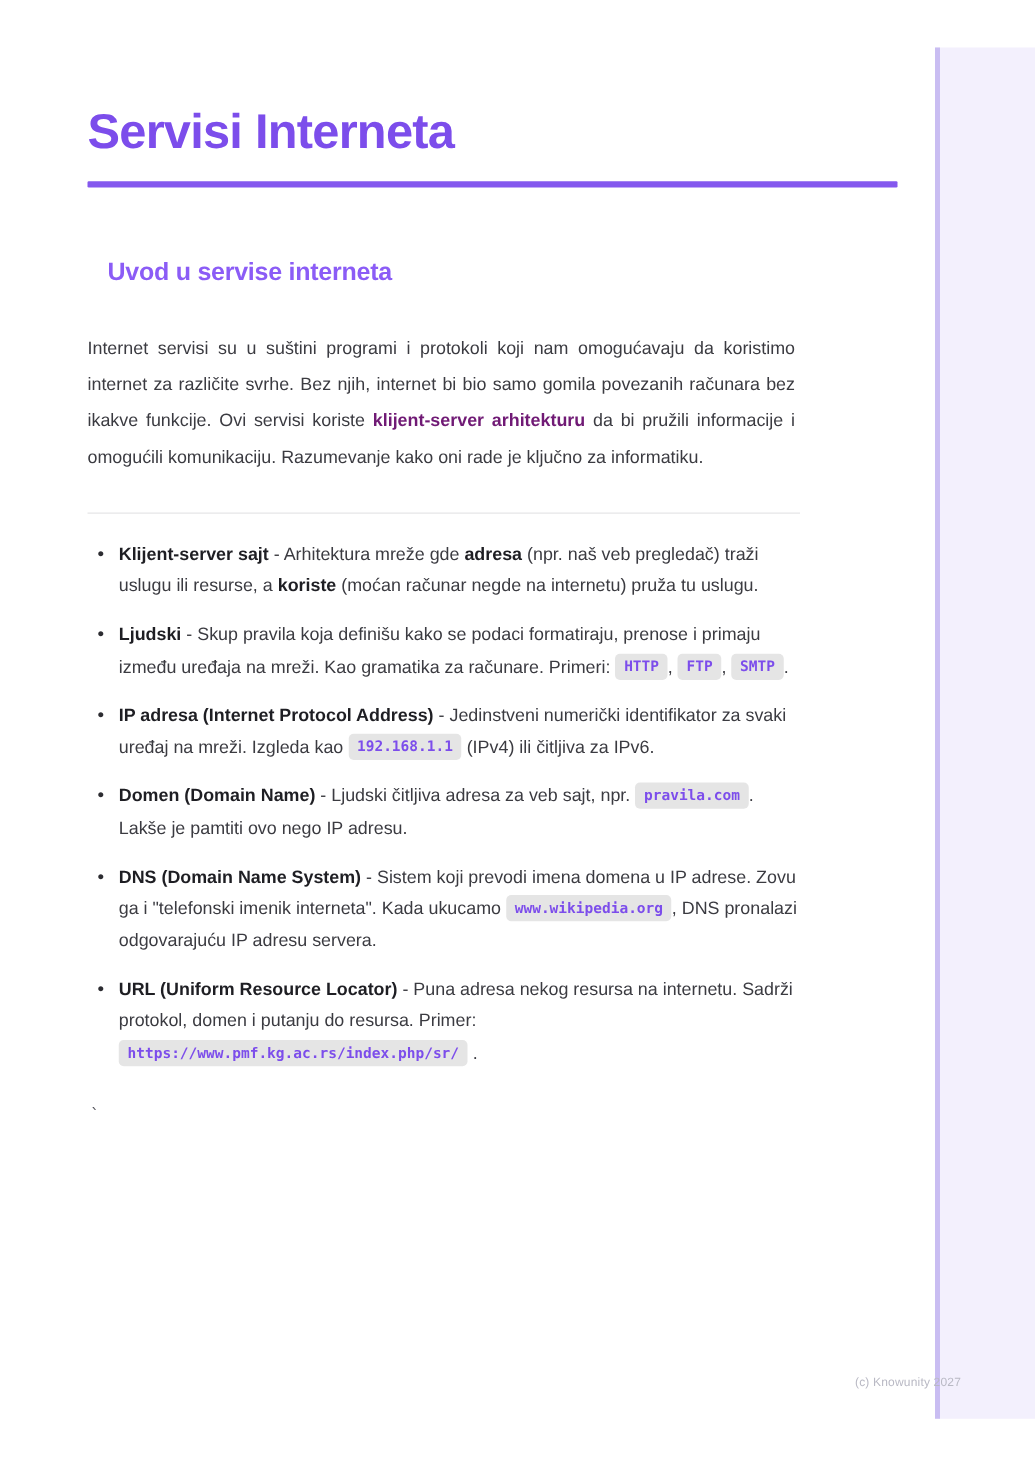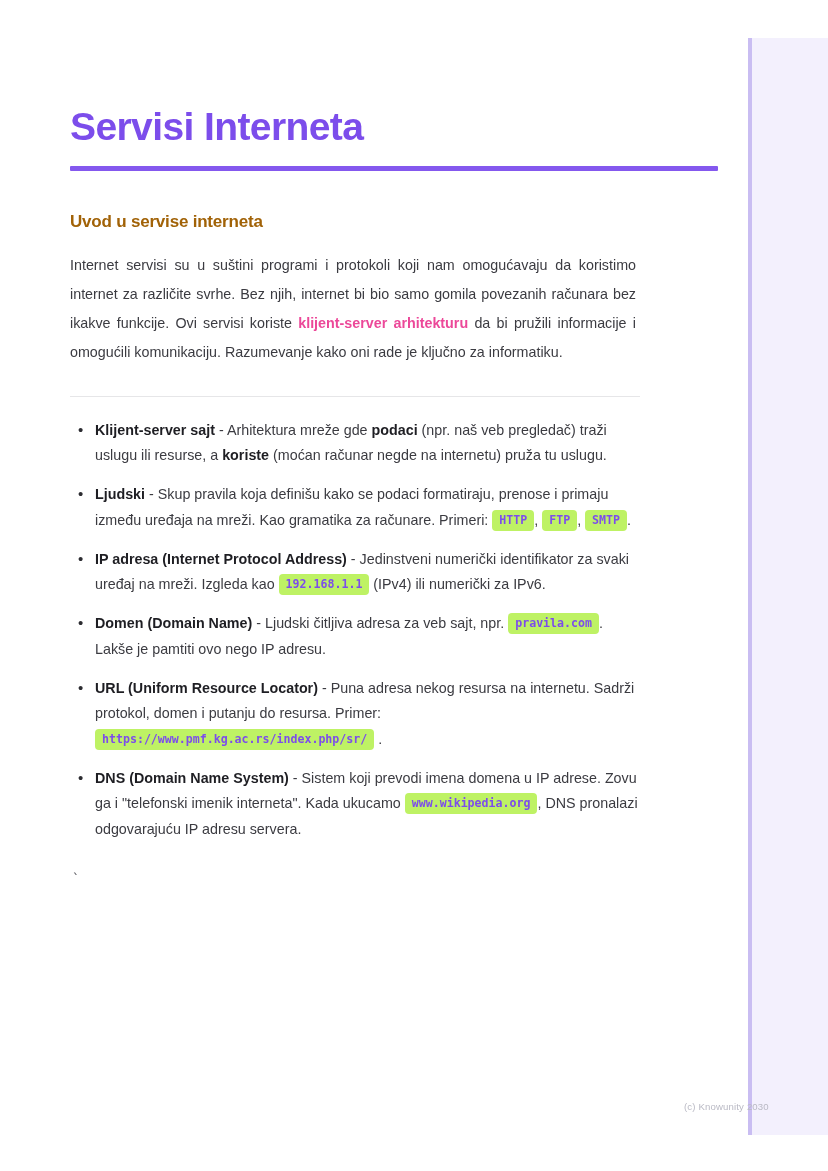--- a/index.html
+++ b/index.html
@@ -32,58 +32,58 @@
   .page {
     position: absolute;
     left: 70px;
     top: 0;
     width: 650px;
   }
 
   
   .doc-title {
     margin: 0;
-    padding-top: 105px;
+    padding-top: 84px;
     font-size: 39px;
     font-weight: bold;
     letter-spacing: -0.6px;
     color: #7c4deb;
     line-height: 1.12;
   }
   .title-rule {
     margin-top: 17px;
     width: 648px;
     height: 5px;
     background: #8458ee;
     border-radius: 1px;
   }
 
   
   .section-heading {
-    margin: 0;
-    font-size: 17px;
+    margin: 16px;
+    font-size: 20px;
     font-weight: bold;
-    color: #a16207;
+    color: #8b5cf6;
     letter-spacing: -0.2px;
   }
   .sec1-heading { padding-top: 41px; }
   .sec2-heading { padding-top: 31px; }
 
   
   .intro-paragraph {
     margin: 0;
     padding-top: 19px;
     width: 566px;
     font-size: 14.3px;
     line-height: 29px;
     color: #3b3b41;
     text-align: justify;
     text-justify: inter-word;
   }
-  .intro-paragraph b { color: #ec4899; font-weight: bold; }
+  .intro-paragraph b { color: #701a75; font-weight: bold; }
 
   
   .divider {
     margin-top: 29px;
     width: 570px;
     height: 1px;
     background: #e6e6e8;
   }
 
   
@@ -112,21 +112,21 @@
   }
   .term-item b { color: #1e1e23; font-weight: bold; }
 
   
   code.chip {
     display: inline-block;
     font-family: "DejaVu Sans Mono", "Liberation Mono", monospace;
     font-weight: bold;
     font-size: 11.6px;
     color: #7c4deb;
-    background: #bef264;
+    background: #e5e5e5;
     border-radius: 4px;
     padding: 3px 7px 3px 7px;
     line-height: 15px;
     vertical-align: 1px;
     white-space: nowrap;
   }
 
   
   .stray-mark {
     padding-top: 16px;
@@ -160,31 +160,31 @@
 
   <h2 class="section-heading sec1-heading">Uvod u servise interneta</h2>
 
   <p class="intro-paragraph"><span>Internet servisi su u suštini programi i protokoli koji nam omogućavaju da koristimo internet za različite svrhe. Bez njih, internet bi bio samo gomila povezanih računara bez ikakve funkcije. Ovi servisi koriste </span><b>klijent-server arhitekturu</b><span> da bi pružili informacije i omogućili komunikaciju. Razumevanje kako oni rade je ključno za informatiku.</span></p>
 
   <div class="divider"></div>
 
 
   <ul class="term-list">
 
-    <li class="term-item"><b>Klijent-server sajt</b><span> - </span><span>Arhitektura mreže gde </span><b>podaci</b><span> (npr. naš veb pregledač) traži uslugu ili resurse, a </span><b>koriste</b><span> (moćan računar negde na internetu) pruža tu uslugu.</span></li>
+    <li class="term-item"><b>Klijent-server sajt</b><span> - </span><span>Arhitektura mreže gde </span><b>adresa</b><span> (npr. naš veb pregledač) traži uslugu ili resurse, a </span><b>koriste</b><span> (moćan računar negde na internetu) pruža tu uslugu.</span></li>
 
     <li class="term-item"><b>Ljudski</b><span> - </span><span>Skup pravila koja definišu kako se podaci formatiraju, prenose i primaju između uređaja na mreži. Kao gramatika za računare. Primeri: </span><code class="chip">HTTP</code><span>, </span><code class="chip">FTP</code><span>, </span><code class="chip">SMTP</code><span>.</span></li>
 
-    <li class="term-item"><b>IP adresa (Internet Protocol Address)</b><span> - </span><span>Jedinstveni numerički identifikator za svaki uređaj na mreži. Izgleda kao </span><code class="chip">192.168.1.1</code><span> (IPv4) ili numerički za IPv6.</span></li>
+    <li class="term-item"><b>IP adresa (Internet Protocol Address)</b><span> - </span><span>Jedinstveni numerički identifikator za svaki uređaj na mreži. Izgleda kao </span><code class="chip">192.168.1.1</code><span> (IPv4) ili čitljiva za IPv6.</span></li>
 
     <li class="term-item"><b>Domen (Domain Name)</b><span> - </span><span>Ljudski čitljiva adresa za veb sajt, npr. </span><code class="chip">pravila.com</code><span>. Lakše je pamtiti ovo nego IP adresu.</span></li>
 
+    <li class="term-item"><b>DNS (Domain Name System)</b><span> - </span><span>Sistem koji prevodi imena domena u IP adrese. Zovu ga i "telefonski imenik interneta". Kada ukucamo </span><code class="chip">www.wikipedia.org</code><span>, DNS pronalazi odgovarajuću IP adresu servera.</span></li>
+
     <li class="term-item"><b>URL (Uniform Resource Locator)</b><span> - </span><span>Puna adresa nekog resursa na internetu. Sadrži protokol, domen i putanju do resursa. Primer: </span><code class="chip">https://www.pmf.kg.ac.rs/index.php/sr/</code><span> .</span></li>
-
-    <li class="term-item"><b>DNS (Domain Name System)</b><span> - </span><span>Sistem koji prevodi imena domena u IP adrese. Zovu ga i "telefonski imenik interneta". Kada ukucamo </span><code class="chip">www.wikipedia.org</code><span>, DNS pronalazi odgovarajuću IP adresu servera.</span></li>
 
   </ul>
 
   <div class="stray-mark">`</div>
 
 </div>
 
-<div class="footer-credit">(c) Knowunity 2030</div>
+<div class="footer-credit">(c) Knowunity 2027</div>
 
 </body></html>

